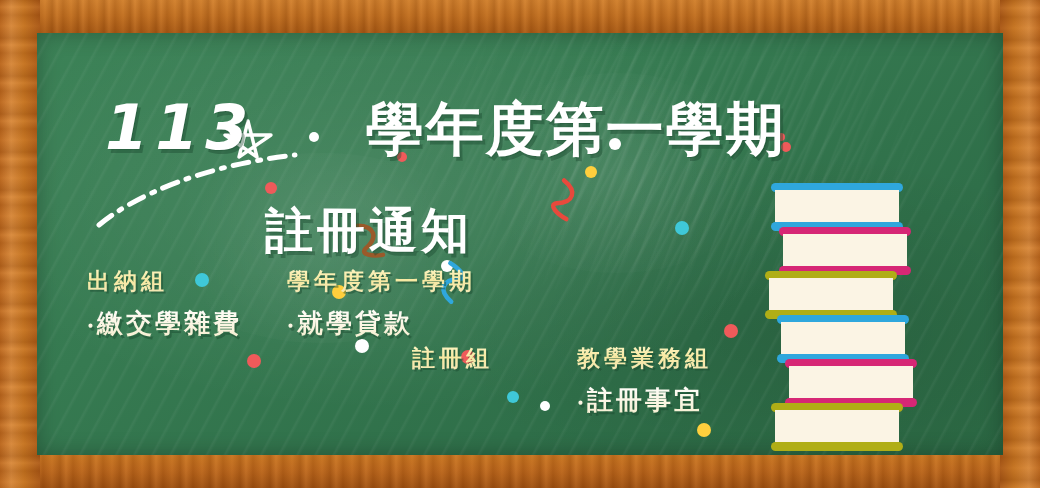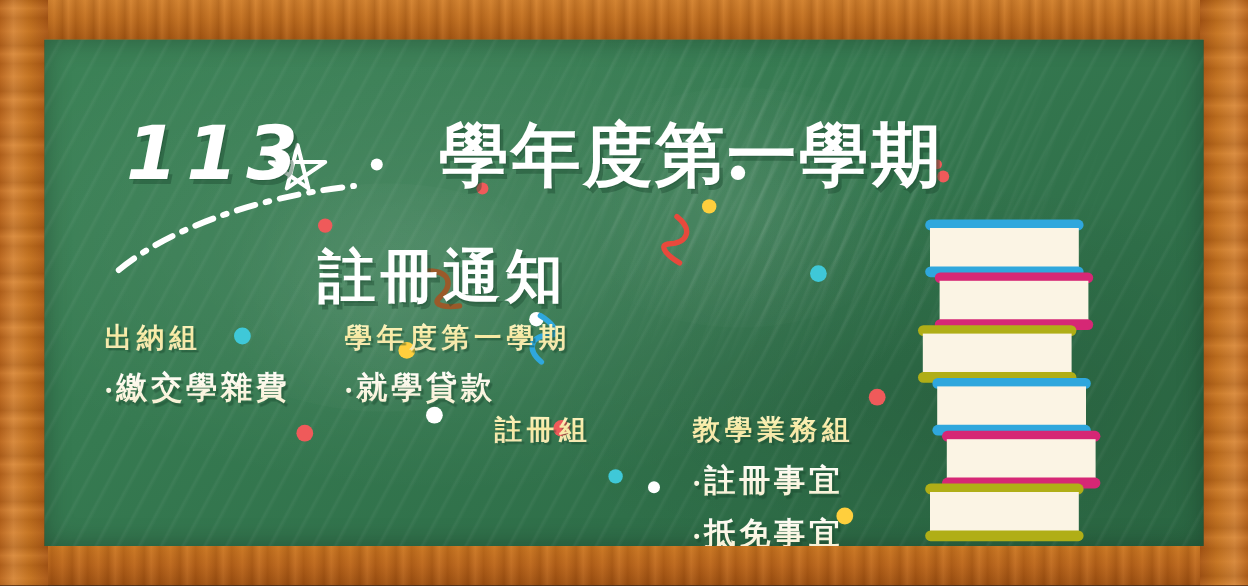--- a/index.html
+++ b/index.html
@@ -236,21 +236,20 @@
         <div class="sect" style="left: 250px; top: 233px;">
           <div class="sect-head">學年度第一學期</div>
           <div class="sect-item">‧就學貸款</div>
         </div>
         <div class="sect" style="left: 375px; top: 310px;">
           <div class="sect-head">註冊組</div>
         </div>
         <div class="sect" style="left: 540px; top: 310px;">
           <div class="sect-head">教學業務組</div>
           <div class="sect-item">‧註冊事宜</div>
-          <div class="sect-item">‧抵免事宜</div>
         </div>
       </div>
 
     <div id="book-stack">
         <div class="book" style="left: 24px; top: 0px;">
           <div class="cover-top" style="background:#2fa7dd;"></div>
      <div class="pages" style="background:#fbf4e4;"></div>
      <div class="cover-bot" style="background:#2fa7dd;"></div>
         </div>
         <div class="book" style="left: 32px; top: 44px;">

